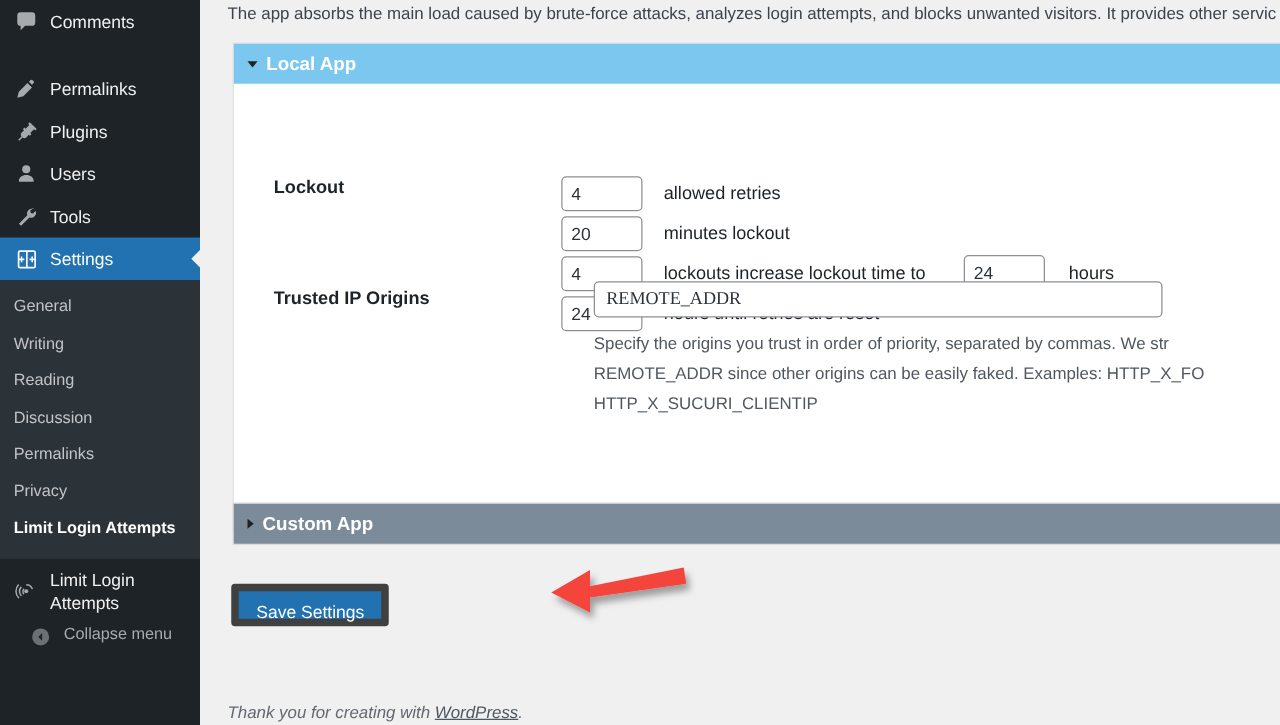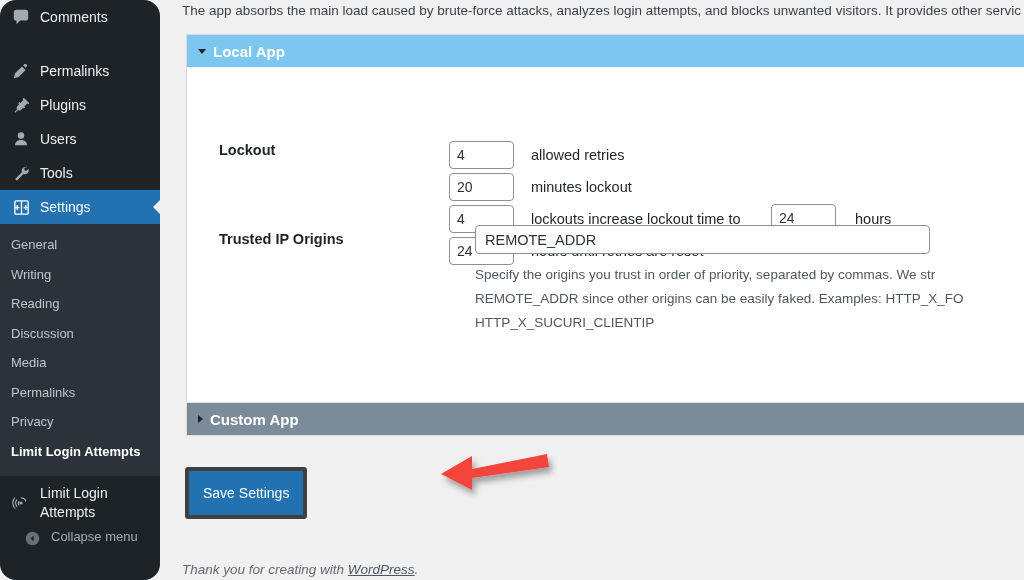--- a/index.html
+++ b/index.html
@@ -20,21 +20,20 @@
   }
 
   
   #sidebar {
     position: absolute;
     left: 0; top: 0;
     width: 160px;
     height: 580px;
     background: #1d2327;
     overflow: hidden;
-    border-radius: 16px;
   }
 
   .menu-item {
     position: relative;
     display: flex;
     align-items: center;
     height: 34px;
     padding-left: 11px;
     color: #f0f0f1;
     font-size: 14px;
@@ -202,21 +201,21 @@
 
   #trusted-input {
     position: absolute;
     left: 288px;
     top: 158px;
     width: 455px;
     height: 29px;
     border: 1px solid #8c8f94;
     border-radius: 4px;
     background: #fff;
-    font-family: Liberation Sans, sans-serif;
+    font-family: Liberation Serif, serif;
     font-size: 14.5px;
     color: #2c3338;
     padding: 0 9px;
   }
 
   #trusted-desc {
     position: absolute;
     left: 288px;
     top: 196px;
     width: 900px;
@@ -225,25 +224,25 @@
     line-height: 24px;
     white-space: nowrap;
   }
   #trusted-desc span { display: block; }
 
   
   #save-btn {
     position: absolute;
     left: 25px;
     top: 467px;
-    height: 52px;
+    height: 34px;
     padding: 0 14px;
     background: #2271b1;
     color: #fff;
-    border: 4px solid #404040;
+    border: 6px solid #404040;
     border-radius: 3px;
     font-family: "Liberation Sans", sans-serif;
     font-size: 14px;
     line-height: 32px;
     cursor: pointer;
   }
 
   
   #arrow {
     position: absolute;
@@ -333,21 +332,20 @@
         </svg>
       </span>
       <span class="mi-label">Settings</span>
     </div>
 
     <div id="submenu">
       <a class="submenu-item">General</a>
       <a class="submenu-item">Writing</a>
       <a class="submenu-item">Reading</a>
       <a class="submenu-item">Discussion</a>
-      <a class="submenu-item">Media</a>
       <a class="submenu-item">Permalinks</a>
       <a class="submenu-item">Privacy</a>
       <a class="submenu-item current">Limit Login Attempts</a>
     </div>
 
     <div class="plugin-menu">
       <span class="mi-icon">
         <svg width="20" height="20" viewBox="0 0 20 20" fill="none" stroke="#a7aaad" stroke-width="1.2">
           <circle cx="10" cy="10" r="1.6" fill="#a7aaad" stroke="none"></circle>
           <path d="M6.2 13.8a5.2 5.2 0 01-.2-7.3"></path>

